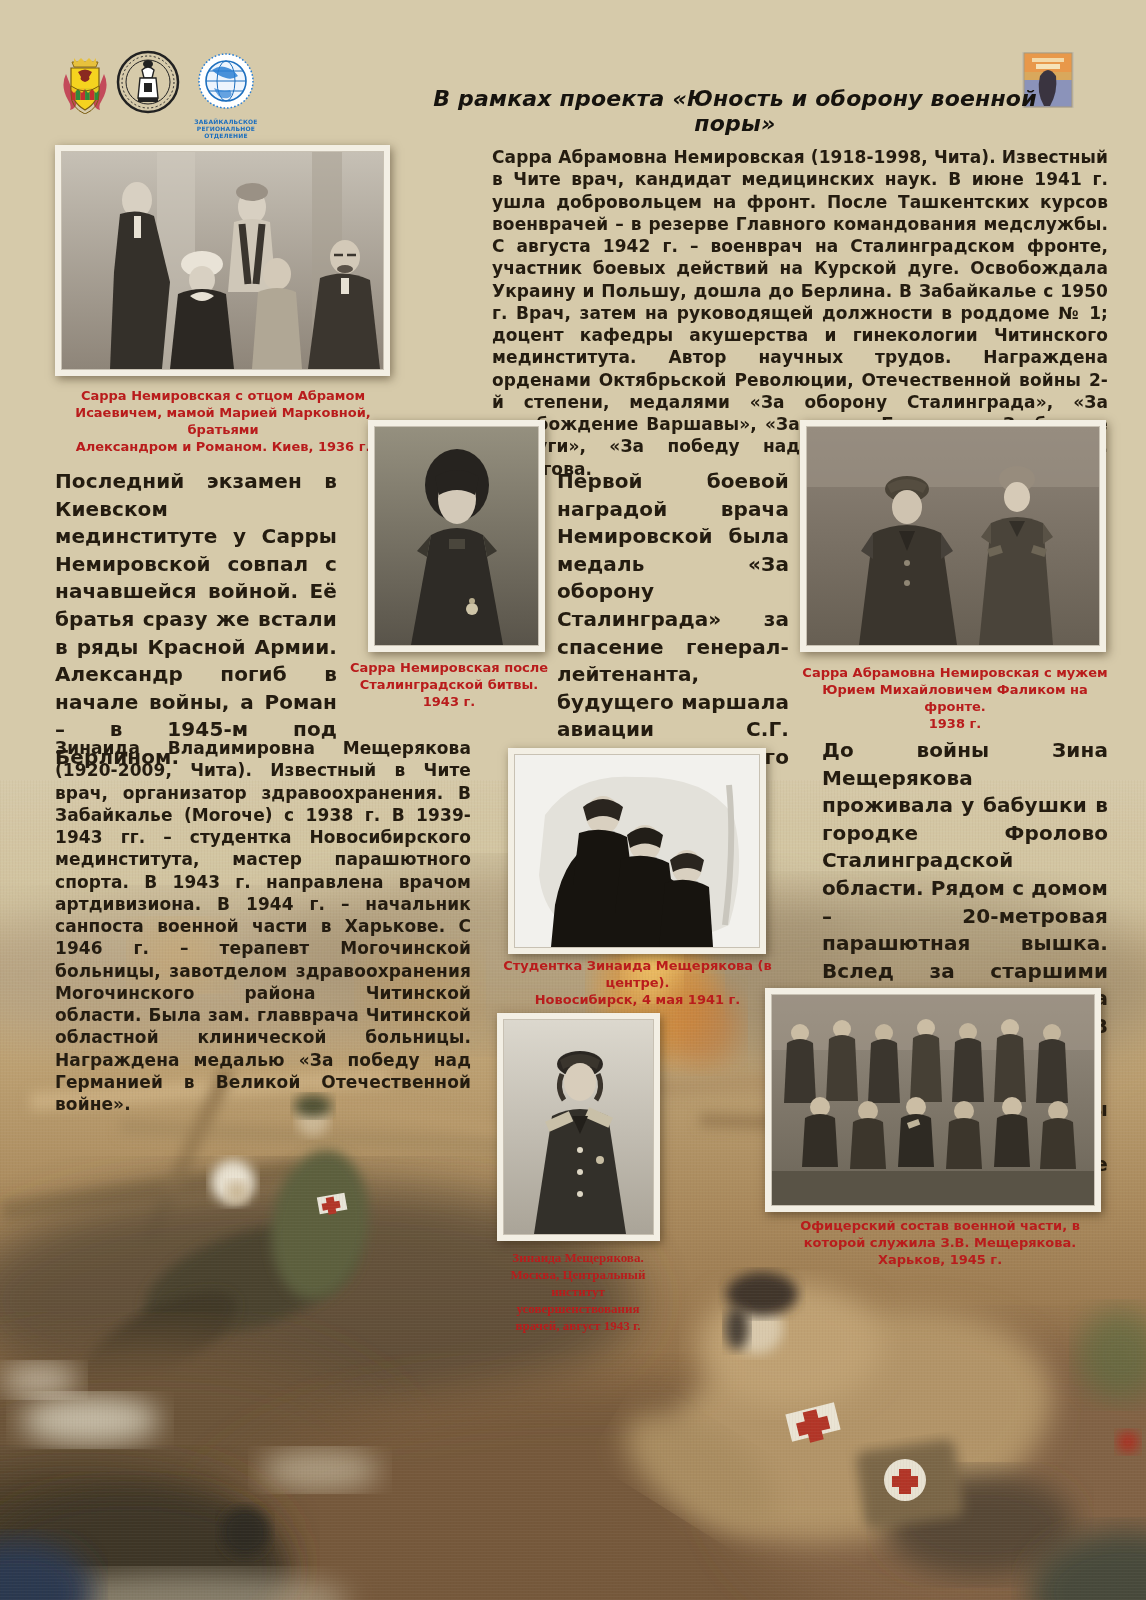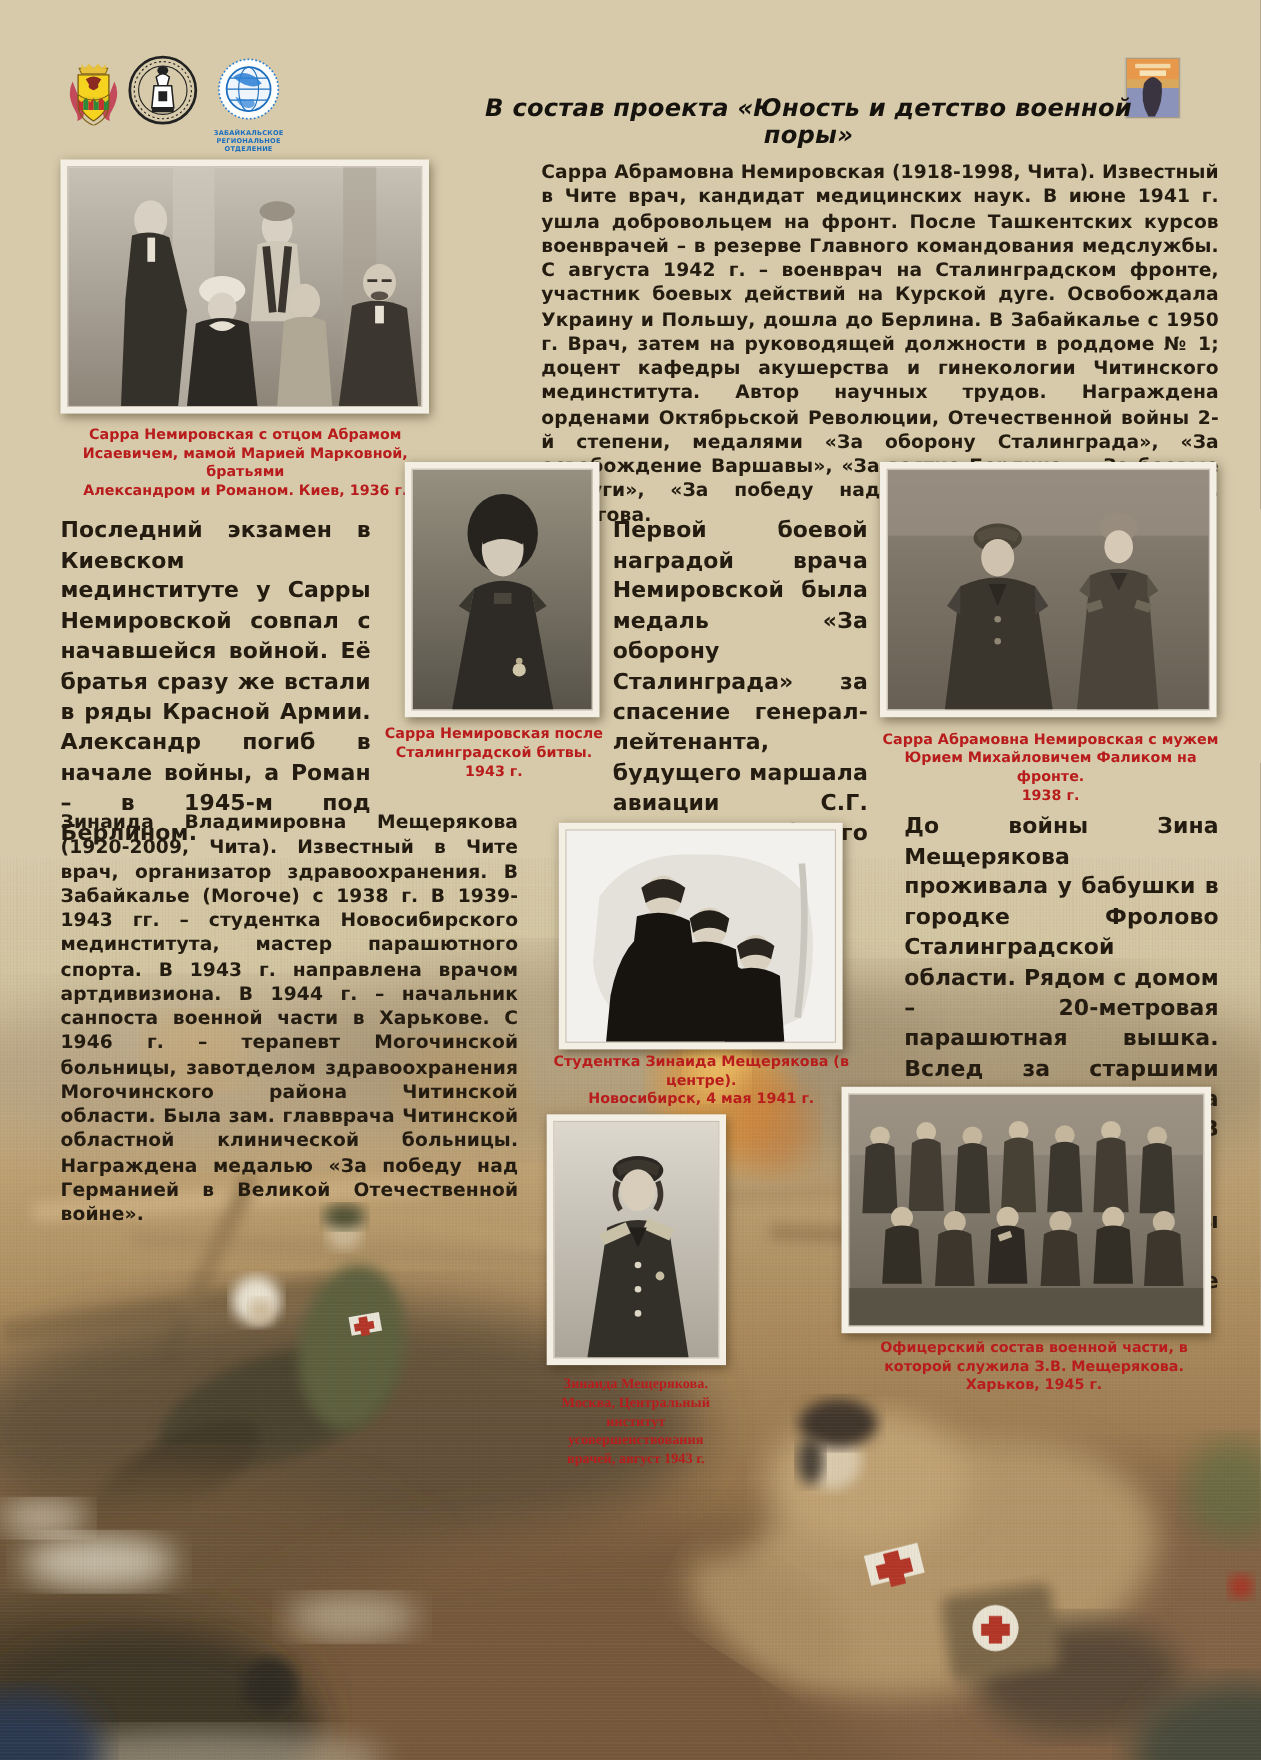--- a/index.html
+++ b/index.html
@@ -204,21 +204,21 @@
       <rect x="2" y="1" width="48" height="54" fill="#e8984a"></rect>
       <rect x="2" y="26" width="48" height="29" fill="#8b93ba"></rect>
       <rect x="2" y="20" width="48" height="8" fill="#d9a85c"></rect>
       <path d="M18 24 q8 -12 16 0 q2 16 -6 30 h-6 q-8 -14 -4 -30 z" fill="#3a3440"></path>
       <rect x="10" y="6" width="32" height="4" fill="#f3d9a8"></rect>
       <rect x="14" y="12" width="24" height="5" fill="#f6e3b8"></rect>
       <rect x="2" y="1" width="48" height="54" fill="none" stroke="#a89a7c" stroke-width="1"></rect>
     </svg>
   </div>
 
-  <div class="title">В состав проекта «Юность и детство военной поры»</div>
+  <div class="title">В рамках проекта «Юность и оборону военной поры»</div>
 
   <div class="photo" style="left:55px; top:145px; width:335px; height:231px;">
     <div class="photo-inner">
       <svg viewBox="0 0 321 217" preserveAspectRatio="none">
         <defs>
             <linearGradient id="gFam" x1="0" y1="0" x2="0" y2="1">
           <stop offset="0" stop-color="#c6c0b5"></stop>
               <stop offset="1" stop-color="#8e8579"></stop>
         </linearGradient>
           </defs>

